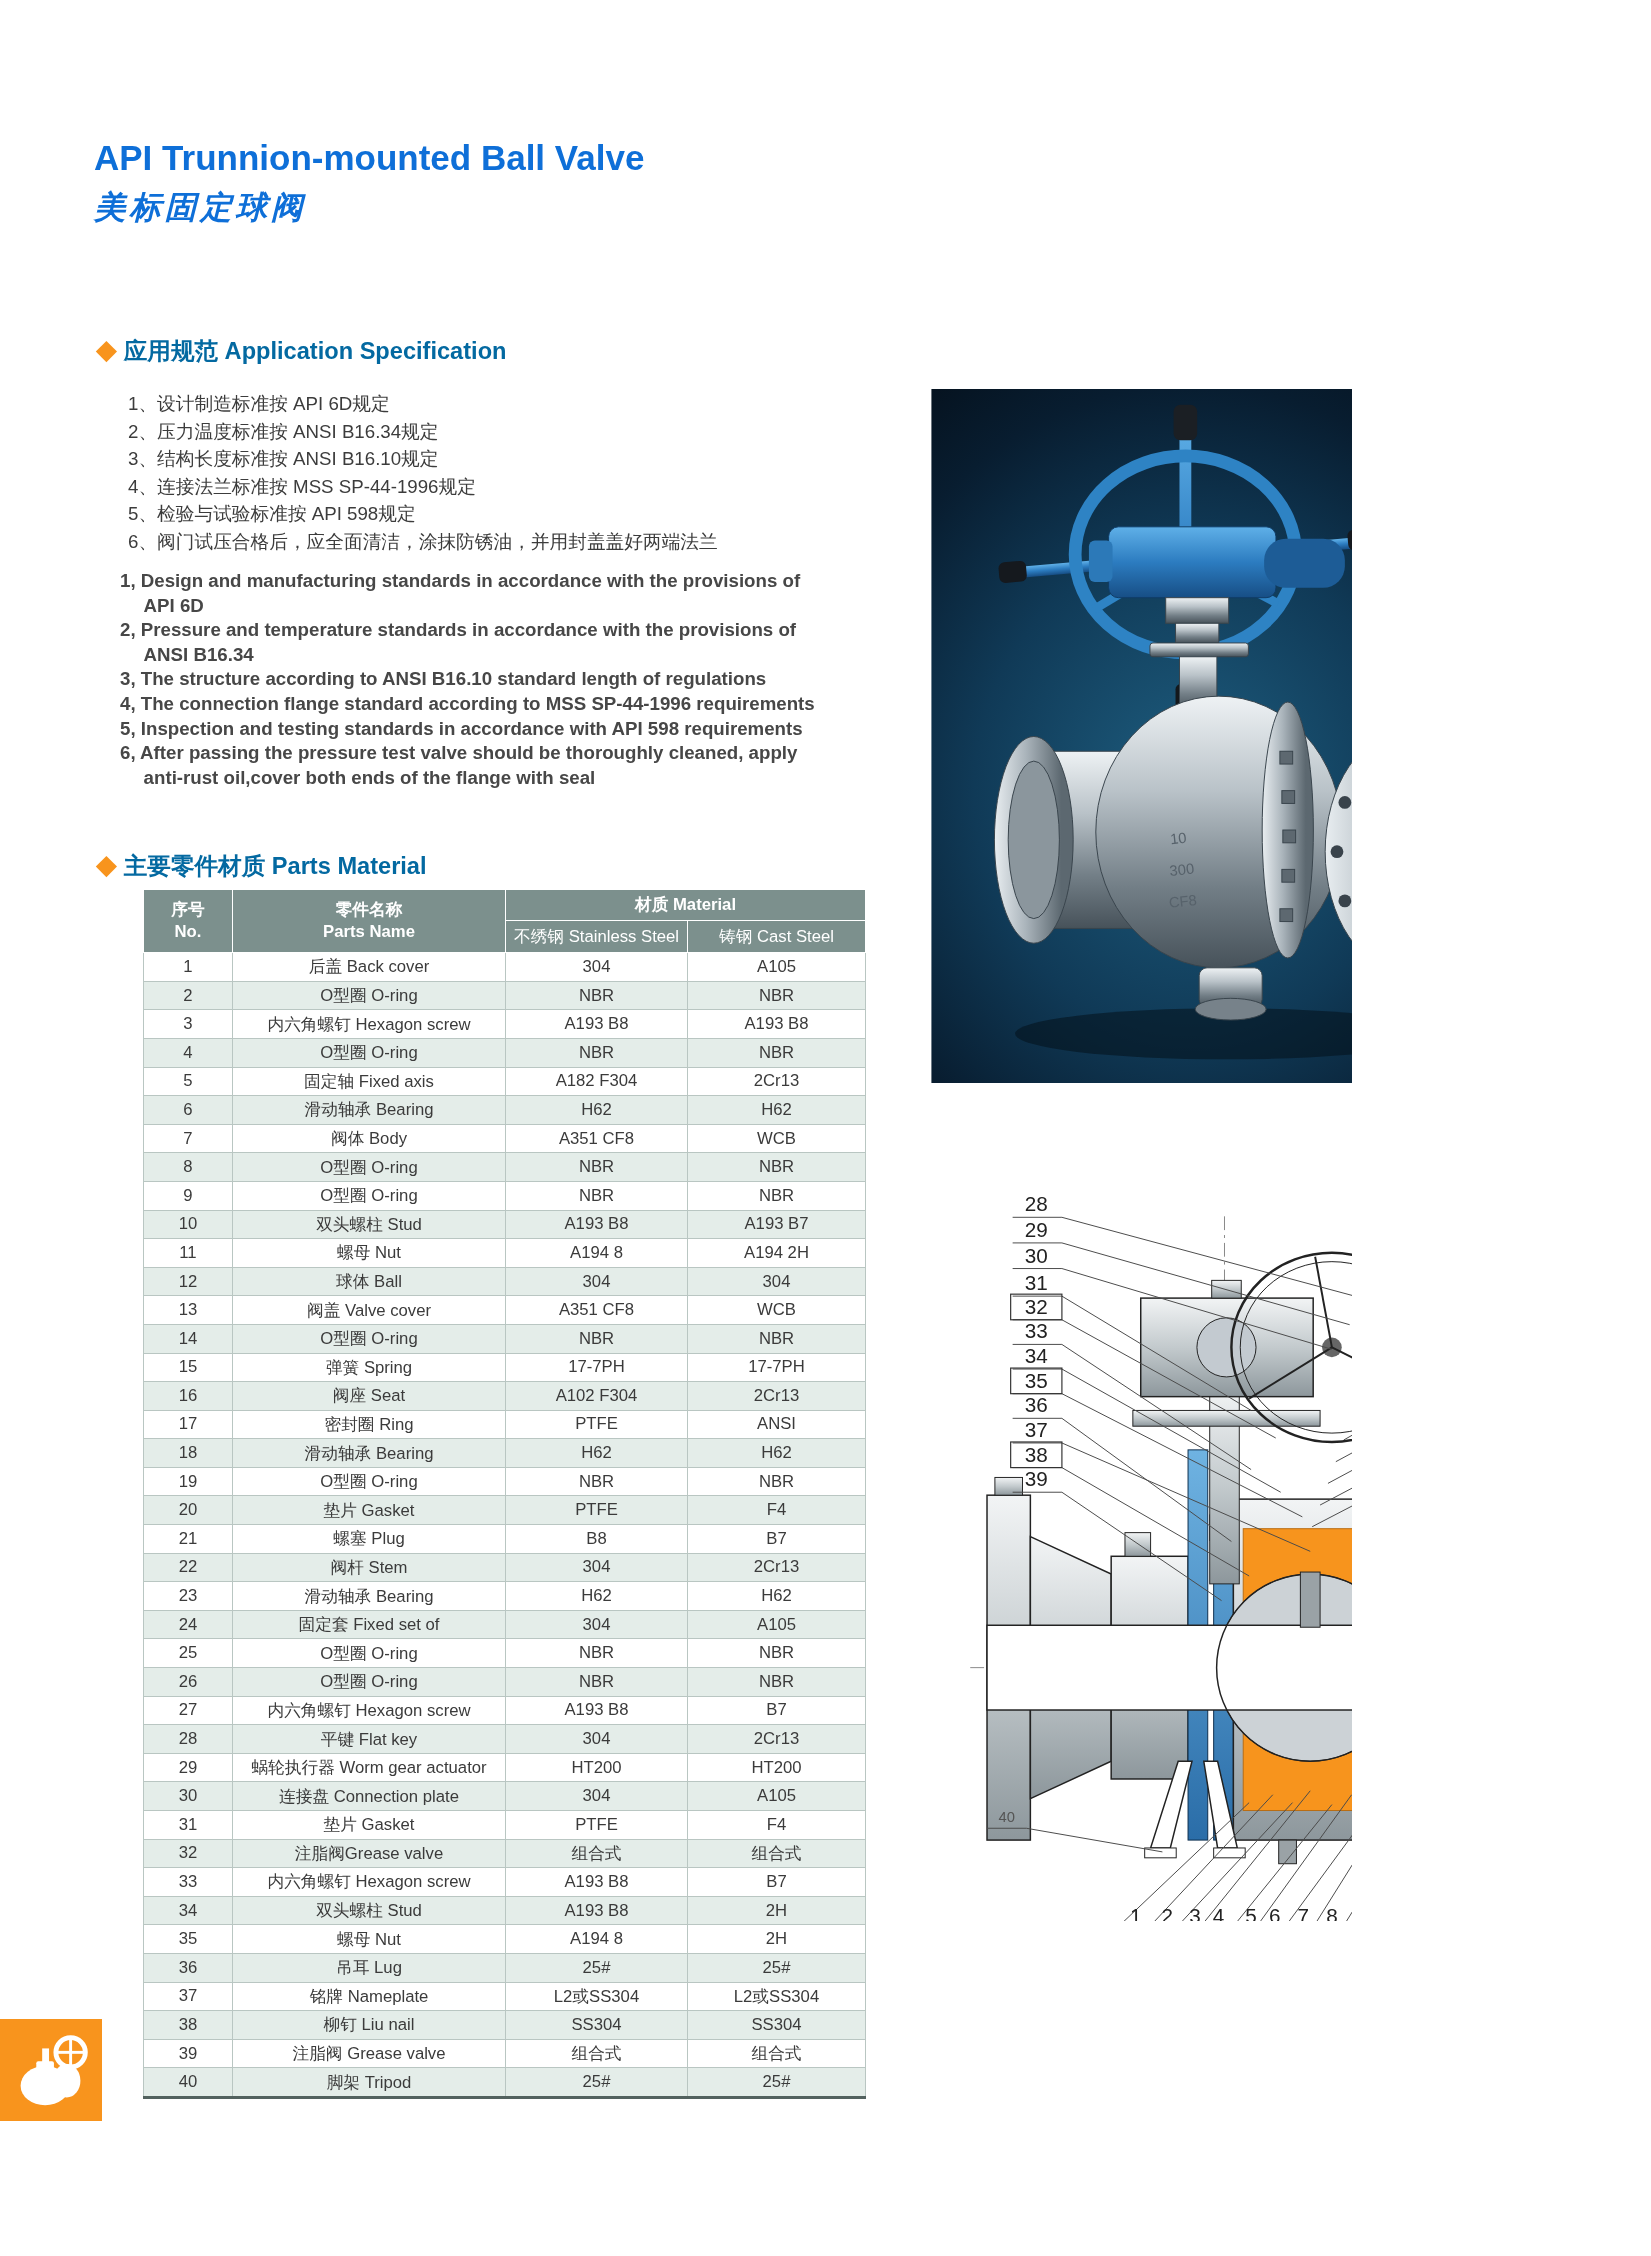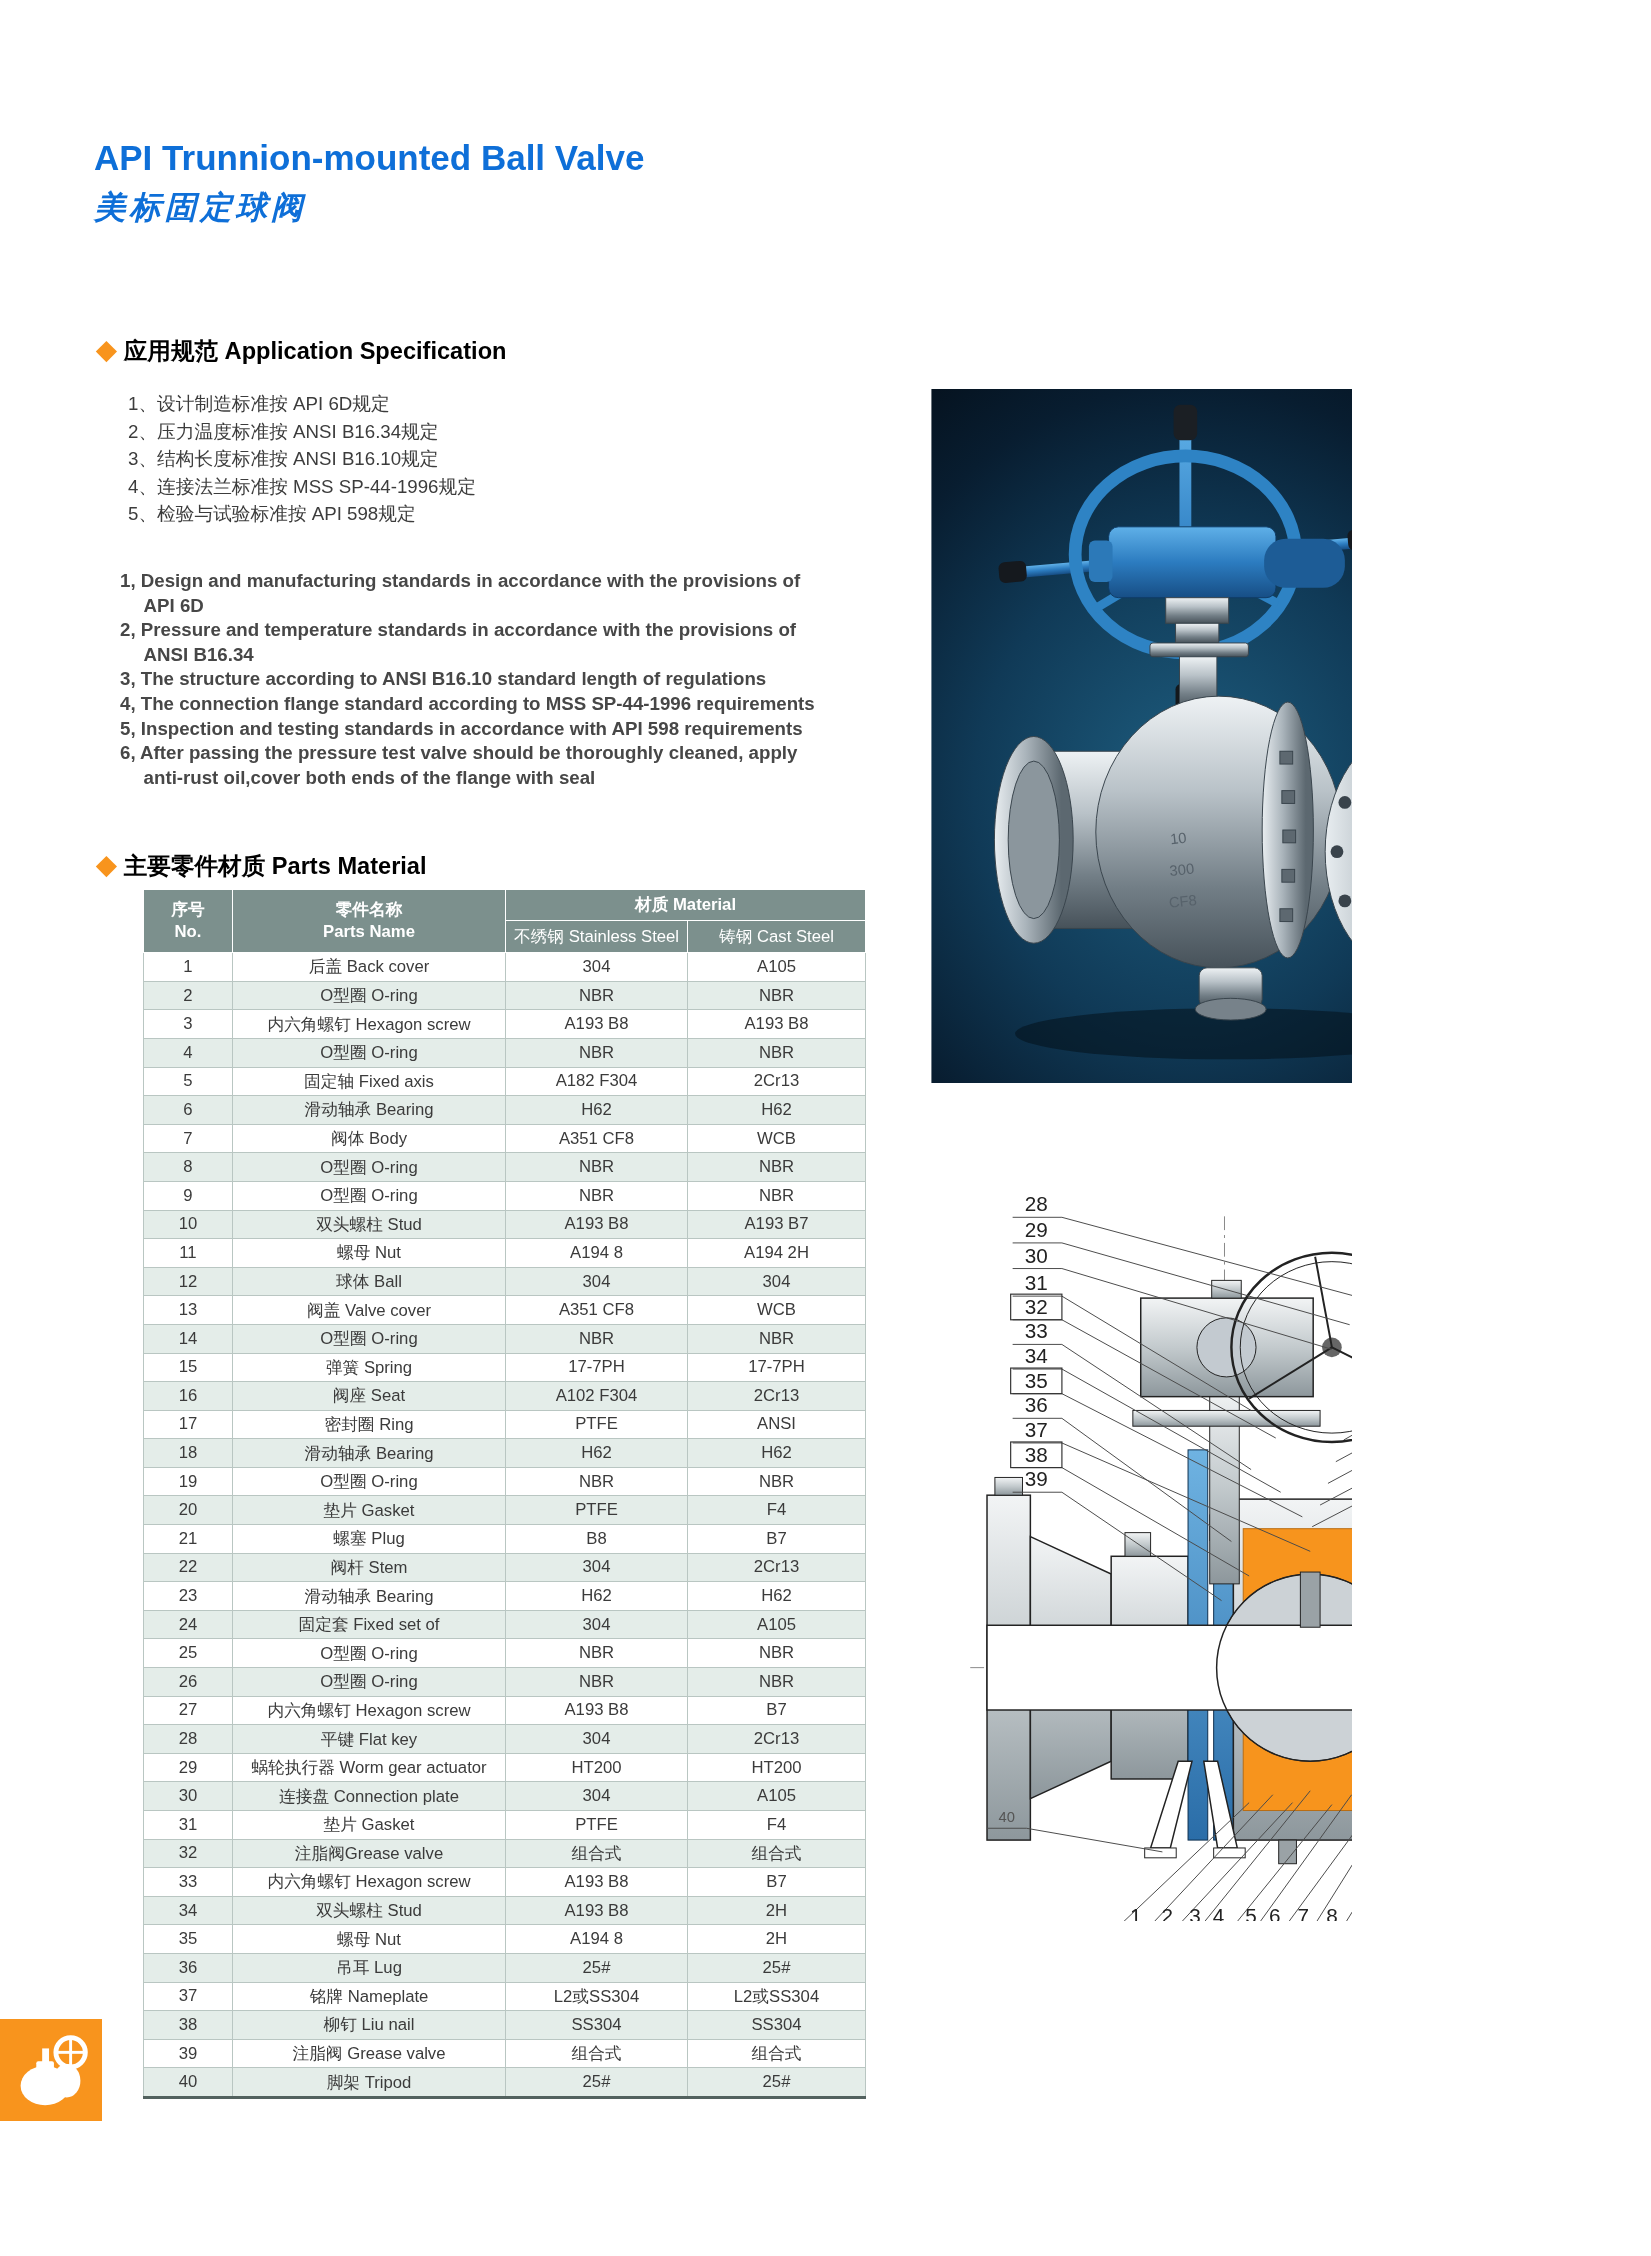--- a/index.html
+++ b/index.html
@@ -3,21 +3,21 @@
 <meta charset="utf-8">
 <style>
   html,body{margin:0;padding:0;background:#ffffff;}
   .page{position:relative;width:1352px;height:2257px;background:#fff;overflow:hidden;
         font-family:"Liberation Sans","DejaVu Sans",sans-serif;color:#3a3a3a;}
   
   .title-en{position:absolute;left:94px;top:138px;font-size:35px;font-weight:bold;color:#0e6fd8;letter-spacing:0px;}
   .title-zh{position:absolute;left:94px;top:187px;font-size:31.5px;font-weight:bold;color:#0e6fd8;letter-spacing:3.9px;font-style:italic;}
   
   .sec-head{position:absolute;display:flex;align-items:center;gap:9.9px;}
-  .sec-head .txt{font-size:23.6px;font-weight:bold;color:#000000;}
+  .sec-head .txt{font-size:23.6px;font-weight:bold;color:#0369a1;}
   .diamond{width:14.8px;height:14.8px;background:#f8941d;transform:rotate(45deg);flex:0 0 auto;}
   #app-head{left:99px;top:335px;}
   #parts-head{left:99px;top:812px;margin-top:38px;}
   
   .zh-list{position:absolute;left:128px;top:390px;font-size:18.7px;line-height:27.6px;color:#3c3c3c;}
   .en-list{position:absolute;left:120px;top:569px;font-size:18.7px;line-height:24.6px;color:#474747;font-weight:bold;}
   .en-line.cont{padding-left:23.6px;}
   
   .parts-table{position:absolute;left:143px;top:889px;border-collapse:collapse;table-layout:fixed;width:722px;}
   .parts-table col.c-no{width:89px;} .parts-table col.c-name{width:273px;}
@@ -54,20 +54,21 @@
     <span class="diamond"></span>
     <span class="txt">应用规范 Application Specification</span>
   </div>
 
   <div class="zh-list">
       <div>1、设计制造标准按 API 6D规定</div>
       <div>2、压力温度标准按 ANSI B16.34规定</div>
       <div>3、结构长度标准按 ANSI B16.10规定</div>
       <div>4、连接法兰标准按 MSS SP-44-1996规定</div>
       <div>5、检验与试验标准按 API 598规定</div>
+      <div>6、阀门试压合格后，应全面清洁，涂抹防锈油，并用封盖盖好两端法兰</div>
     </div>
 
   <div class="en-list" id="en-list">
       <div class="en-line">1, Design and manufacturing standards in accordance with the provisions of</div>
       <div class="en-line cont">API 6D</div>
       <div class="en-line">2, Pressure and temperature standards in accordance with the provisions of</div>
       <div class="en-line cont">ANSI B16.34</div>
       <div class="en-line">3, The structure according to ANSI B16.10 standard length of regulations</div>
       <div class="en-line">4, The connection flange standard according to MSS SP-44-1996 requirements</div>
       <div class="en-line">5, Inspection and testing standards in accordance with API 598 requirements</div>

